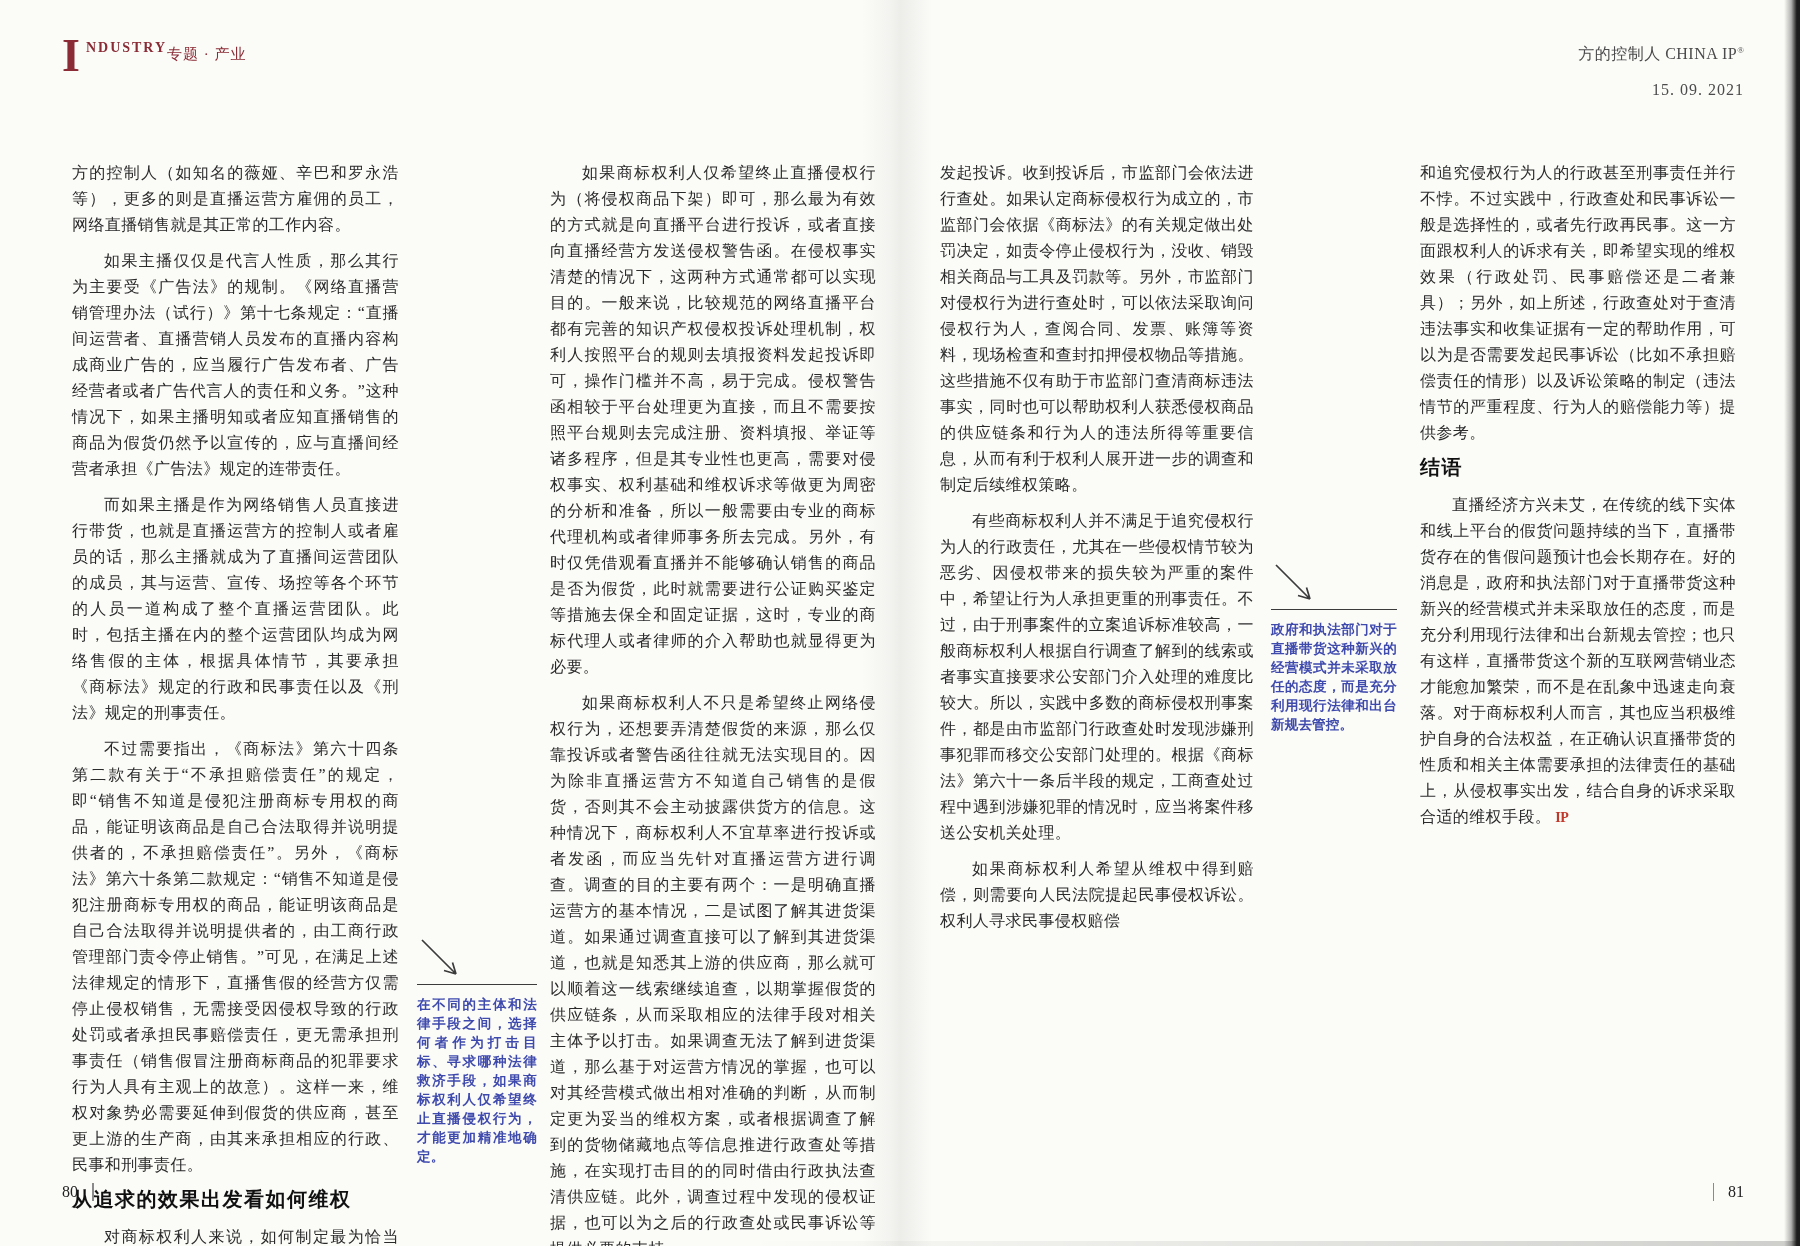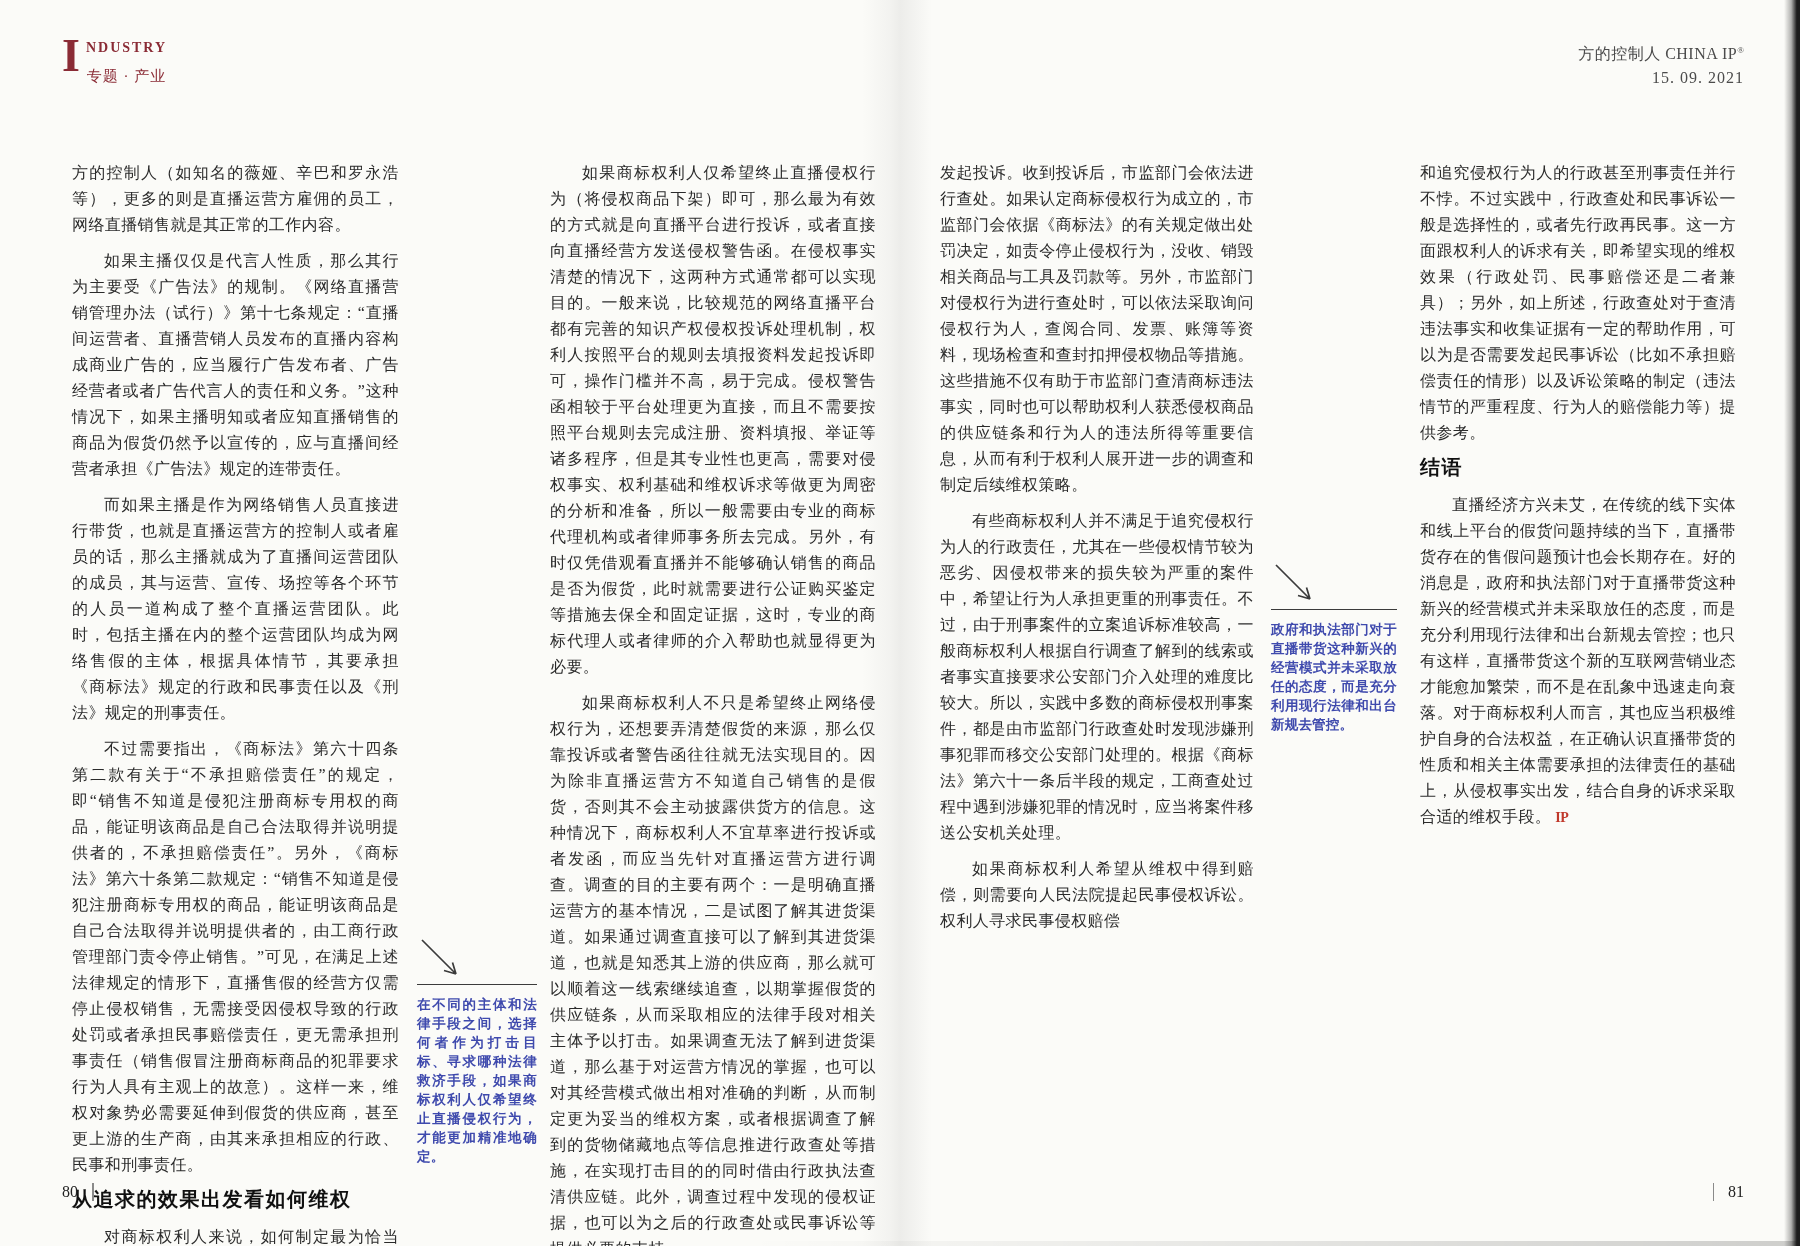--- a/index.html
+++ b/index.html
@@ -22,27 +22,27 @@
   .bottom-shadow{
     position:absolute;right:0;bottom:0;width:1050px;height:5px;
     background:linear-gradient(to right,rgba(0,0,0,0),rgba(0,0,0,0.18));
   }
   
   .lp-header{position:absolute;left:62px;top:34px;display:flex;align-items:flex-start;}
   .drop-cap{
     font-size:46px;line-height:44px;font-weight:bold;color:#8a2b35;
     margin-right:6px;font-family:"Liberation Serif",serif;
   }
-  .lp-header-text{display:flex;flex-direction:column;align-items:center;}
+  .lp-header-text{display:flex;}
   .lp-title{font-size:14px;letter-spacing:2px;color:#8a2b35;font-weight:bold;line-height:16px;margin-top:6px;}
   .lp-subtitle{font-size:15px;color:#8a2b35;line-height:20px;margin-top:10px;letter-spacing:1px;}
   .rp-header{position:absolute;right:56px;top:44px;text-align:right;color:#4b4b4b;}
   .rp-mag{font-size:16px;letter-spacing:0.5px;}
   .rp-reg{font-size:9px;vertical-align:super;}
-  .rp-date{font-size:16px;margin-top:4px;letter-spacing:1px;}
+  .rp-date{font-size:16px;margin-top:16px;letter-spacing:1px;}
   
   .col{position:absolute;text-align:justify;font-size:16px;line-height:26px;letter-spacing:0.4px;}
   .col p{margin:10px;}
   .indent{text-indent:2em;}
   .lcol1{left:62px;top:150px;width:347px;}
   .lcol2{left:540px;top:150px;width:346px;}
   .rcol1{left:930px;top:150px;width:334px;}
   .rcol2{left:1410px;top:150px;width:336px;}
   .section-heading{
     font-family:Liberation Mono, monospace;

